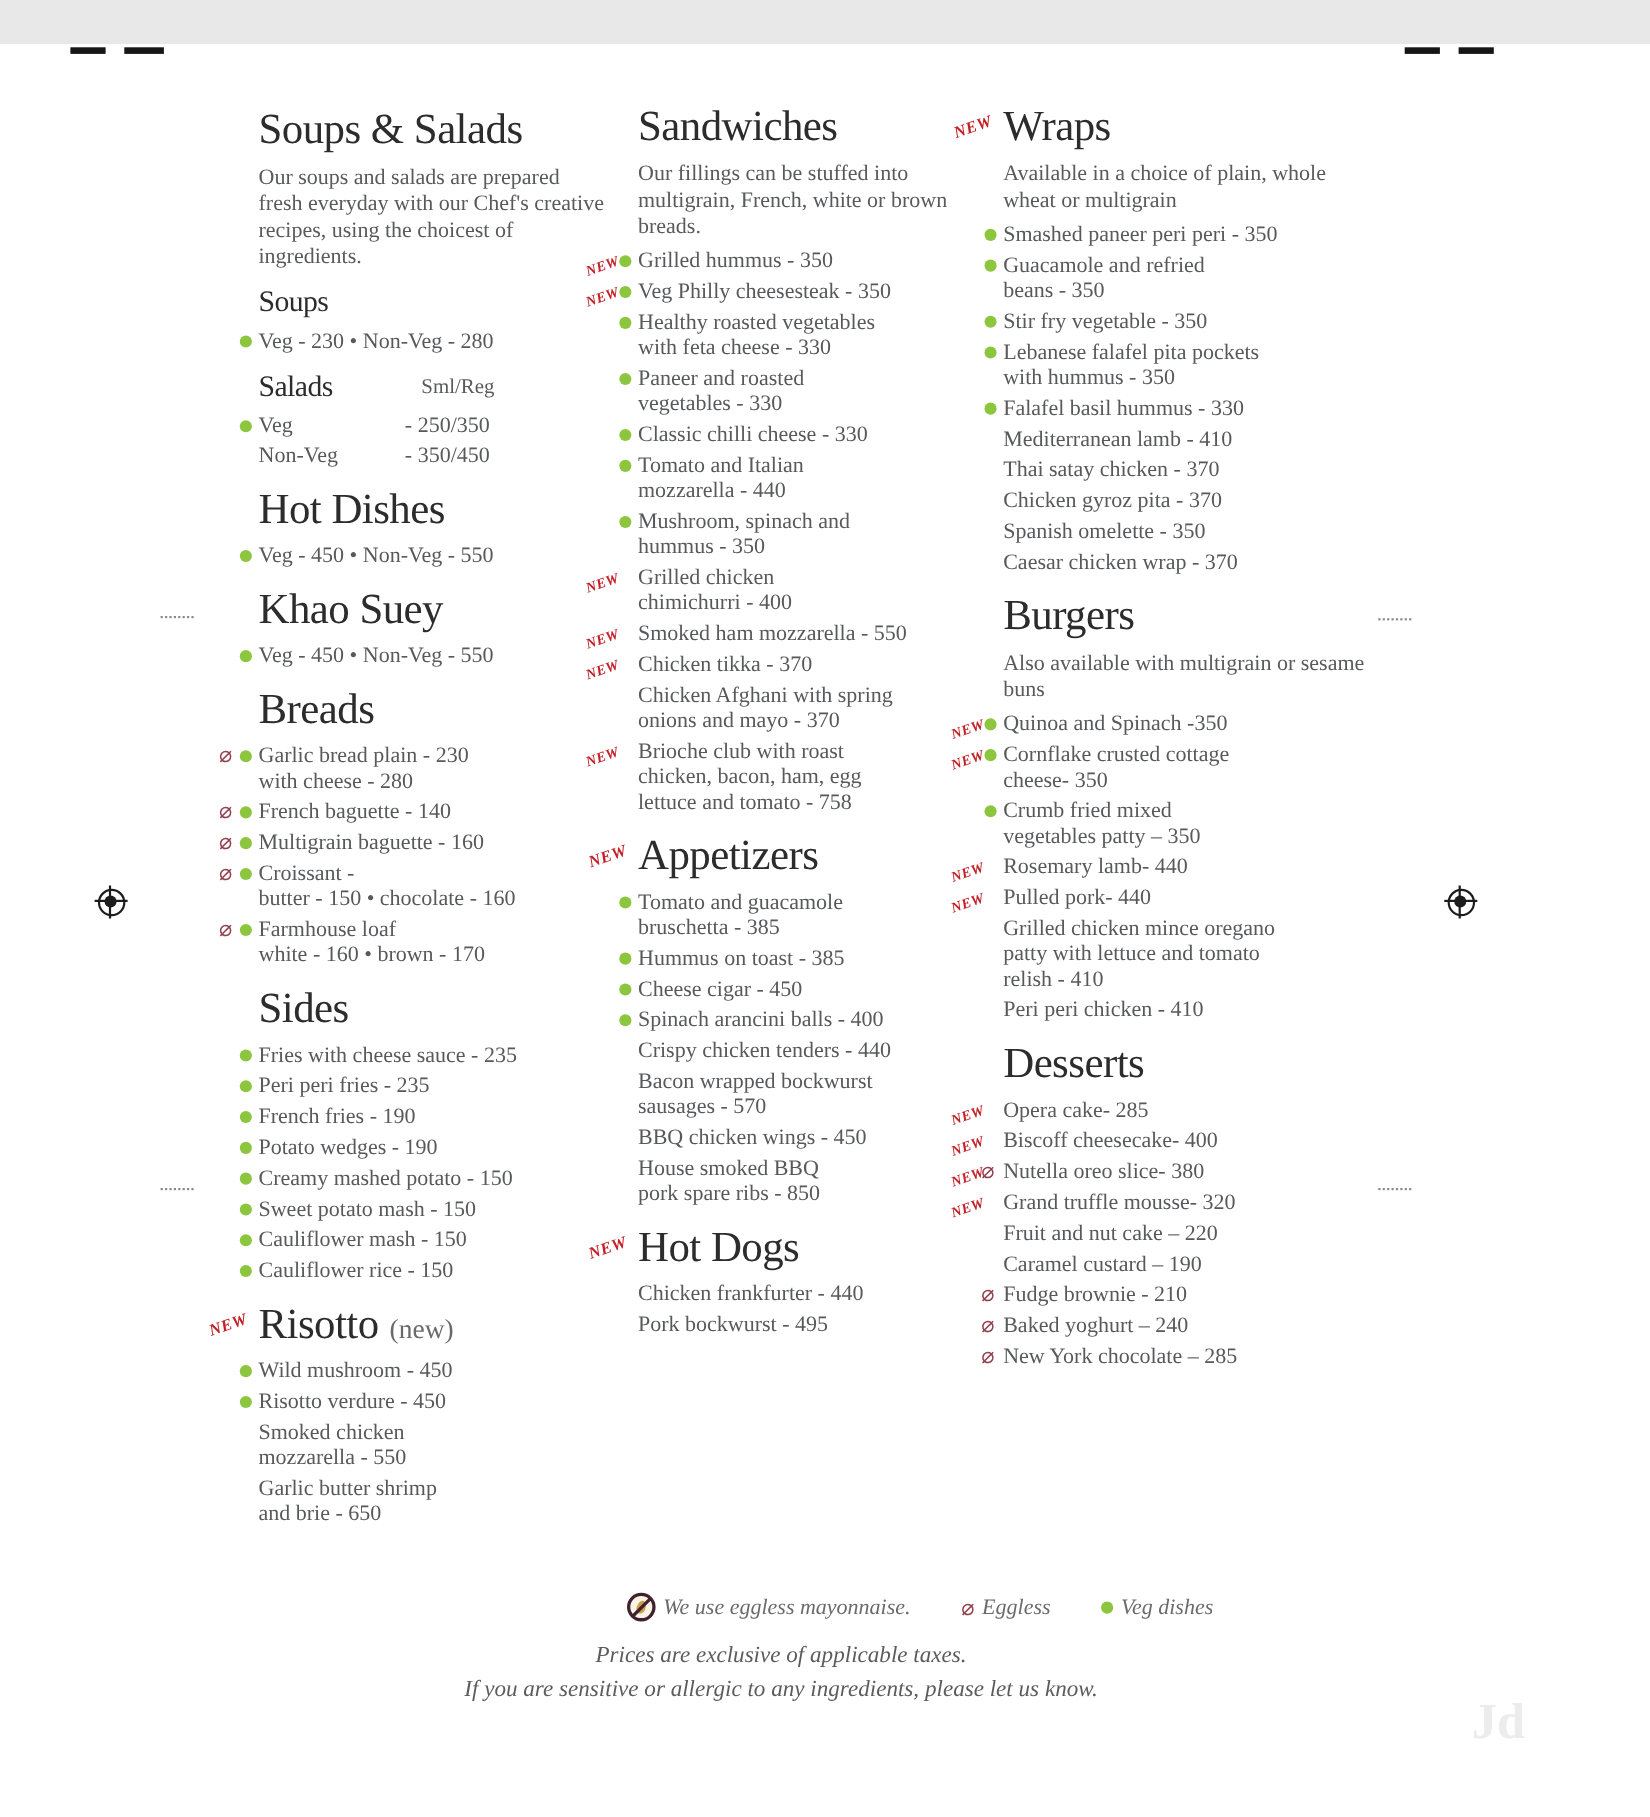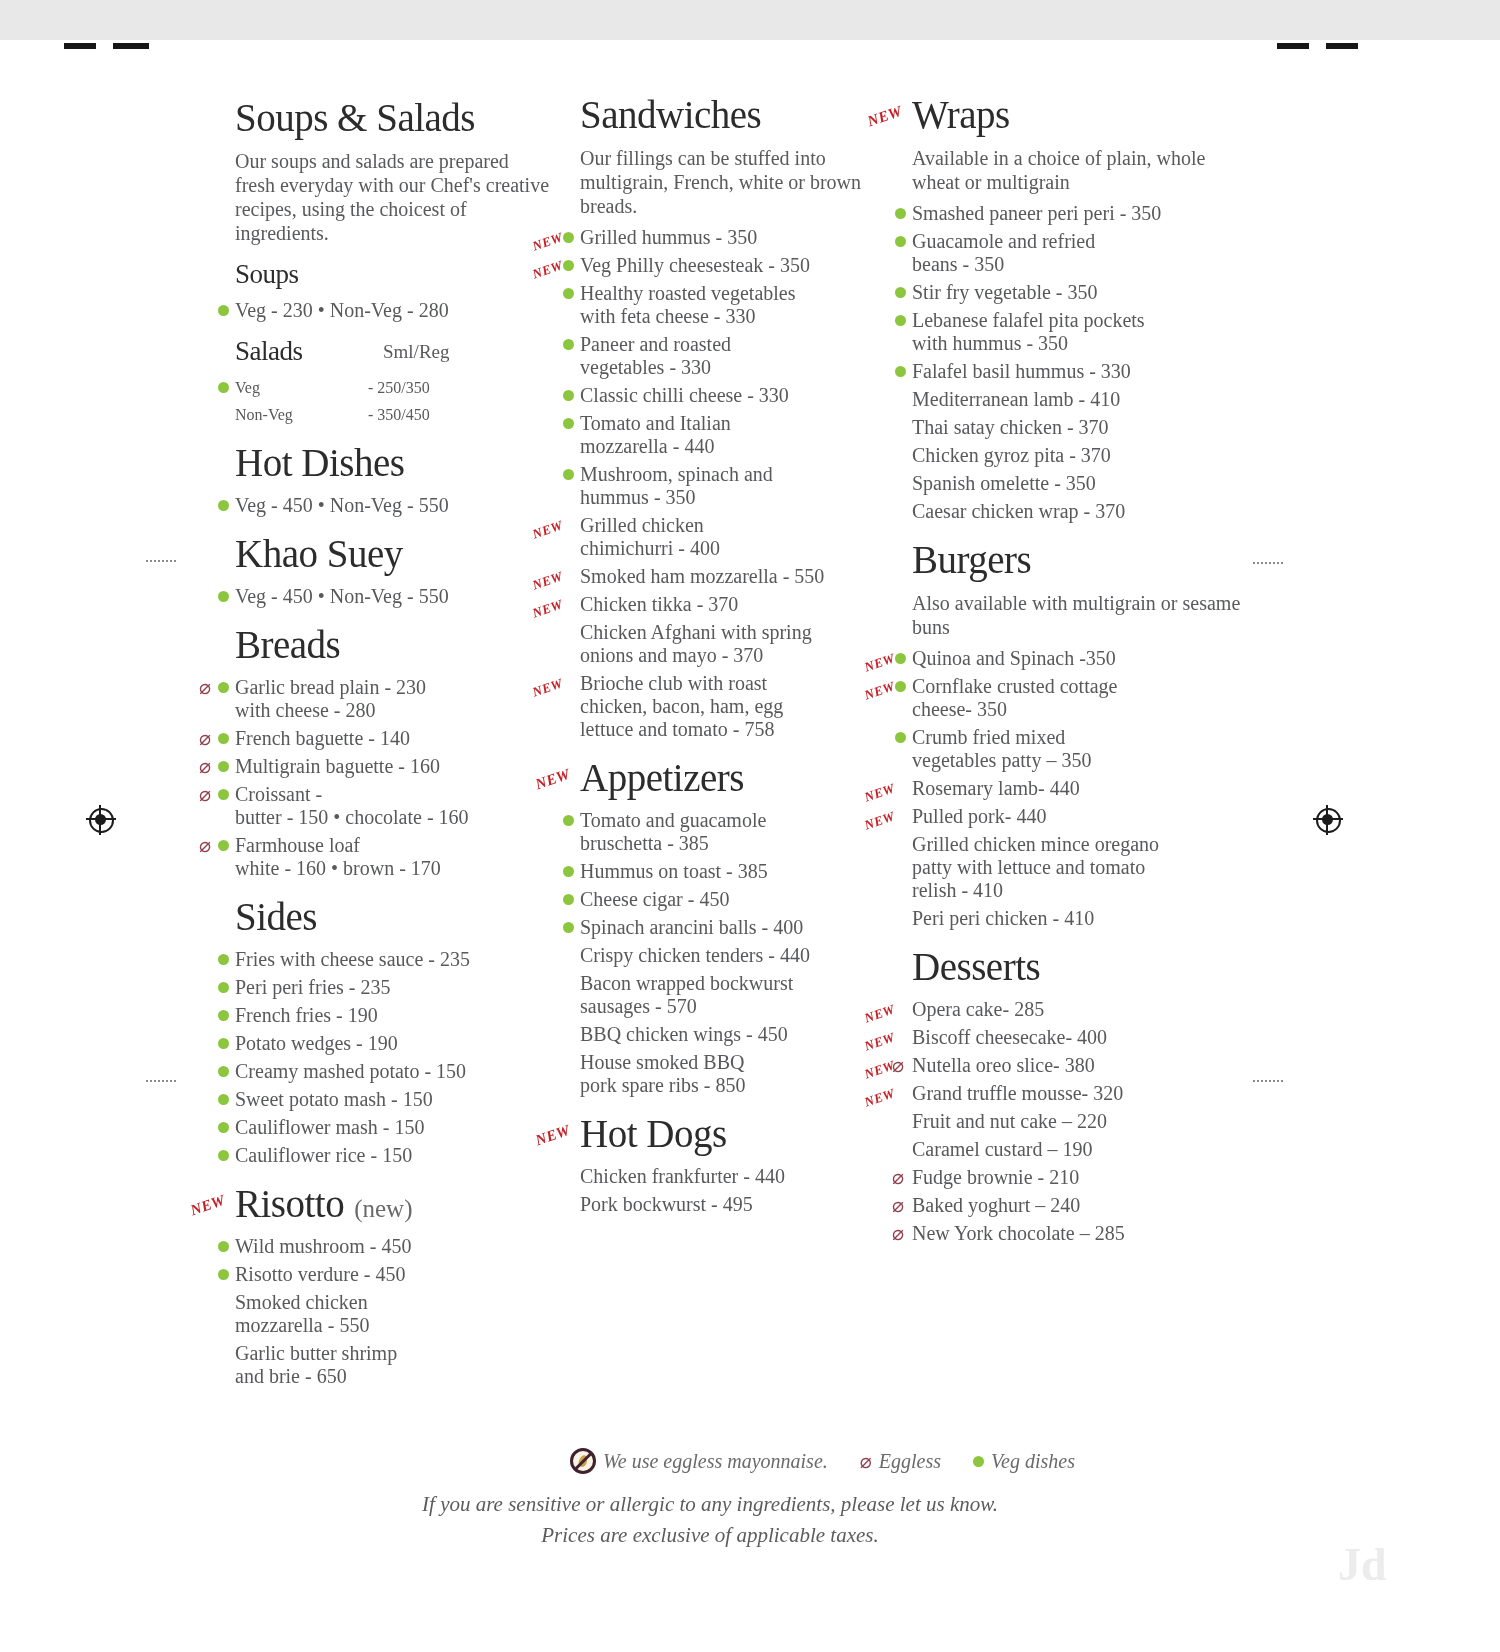--- a/index.html
+++ b/index.html
@@ -40,25 +40,25 @@
   .item > .veg-dot{position:absolute;left:-17px;top:6px;}
   .egg-mark{color:#93404f;font-size:20px;line-height:20px;}
   .item > .egg-mark{position:absolute;left:-20px;top:1px;}
   .item.with-dot > .egg-mark{left:-36px;}
   .new-badge{color:#c42127;font-style:italic;font-weight:bold;font-size:13px;
       display:inline-block;transform:rotate(-19deg);letter-spacing:0.5px;}
   .item > .new-badge{position:absolute;left:-48px;top:4px;}
   .sec-head > .new-badge{position:absolute;left:-45px;top:16px;font-size:15px;}
   .inline-dot{display:inline-block;width:11px;height:11px;border-radius:50%;background:#8cc63e;margin:0 2px;}
   
-  .table-row{position:relative;margin-bottom:4px;font-size:16px;line-height:23px;display:flex;}
+  .table-row{position:relative;margin-bottom:4px;font-size:20px;line-height:23px;display:flex;}
   .table-row > .veg-dot{position:absolute;left:-17px;top:6px;}
   .row-label{width:133px;}
   
-  .legend{position:absolute;left:570px;top:1408px;display:flex;align-items:center;
+  .legend{position:absolute;left:570px;top:1408px;display:flex;align-items:center;gap:14px;
       font-size:20px;font-style:italic;color:#6a6a6a;white-space:nowrap;}
   .legend-item{display:flex;align-items:center;gap:7px;}
   .legend-item + .legend-item{margin-left:32px;}
   .mayo-icon{position:relative;display:inline-block;width:26px;height:26px;border:3px solid #40222f;
       border-radius:50%;background:#fbf4e6;box-sizing:border-box;}
   .mayo-egg{position:absolute;left:6px;top:4px;width:8px;height:12px;background:#c9a24a;
       border-radius:50% 50% 50% 50%/60% 60% 40% 40%;transform:rotate(18deg);}
   .mayo-slash{position:absolute;left:-2px;top:9px;width:24px;height:3px;background:#40222f;transform:rotate(-45deg);}
   .egg-mark-inline{color:#93404f;font-size:20px;font-style:normal;}
   .notes{position:absolute;left:40px;top:1452px;width:1340px;text-align:center;
@@ -264,17 +264,17 @@
       <span class="egg-mark-inline">⌀</span>
       <span class="legend-text">Eggless</span>
     </span>
     <span class="legend-item">
       <span class="veg-dot"></span>
       <span class="legend-text">Veg dishes</span>
     </span>
   </div>
 
   <div class="notes">
+    <p>Prices are exclusive of applicable taxes.</p>
     <p>If you are sensitive or allergic to any ingredients, please let us know.</p>
-    <p>Prices are exclusive of applicable taxes.</p>
   </div>
 
 </div>
 
 </body></html>

